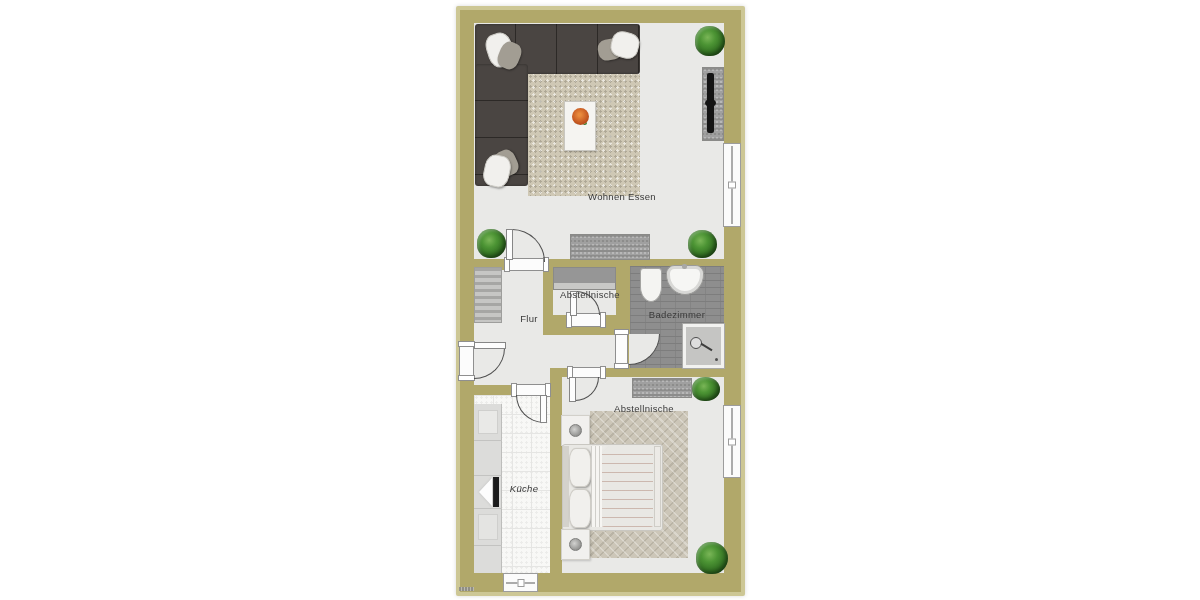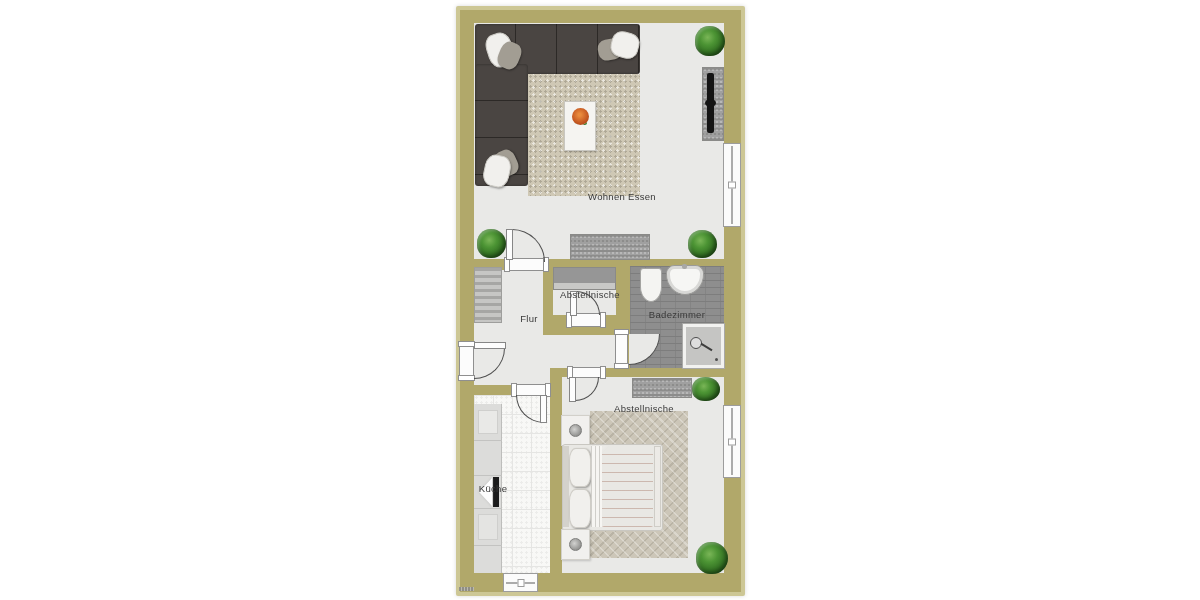--- a/index.html
+++ b/index.html
@@ -167,17 +167,17 @@
   <div class="abs plant" style="left:477px;top:229px;width:29px;height:29px;"></div>
   <div class="abs plant" style="left:688px;top:230px;width:29px;height:28px;"></div>
   <div class="abs plant" style="left:692px;top:377px;width:28px;height:24px;"></div>
   <div class="abs plant" style="left:696px;top:542px;width:32px;height:32px;"></div>
 
   <div class="lbl" style="left:622px;top:196px;">Wohnen Essen</div>
   <div class="lbl" style="left:529px;top:318px;">Flur</div>
   <div class="lbl" style="left:590px;top:294px;">Abstellnische</div>
   <div class="lbl" style="left:677px;top:314px;">Badezimmer</div>
   <div class="lbl" style="left:644px;top:408px;">Abstellnische</div>
-  <div class="lbl" style="left:493px;top:488px;">Küche</div>
+  <div class="lbl" style="left:524px;top:488px;font-style:italic;">Küche</div>
 
   <div class="abs watermark" style="left:459px;top:587px;width:15px;height:4px;"></div>
 
 </div>
 
 </body></html>

